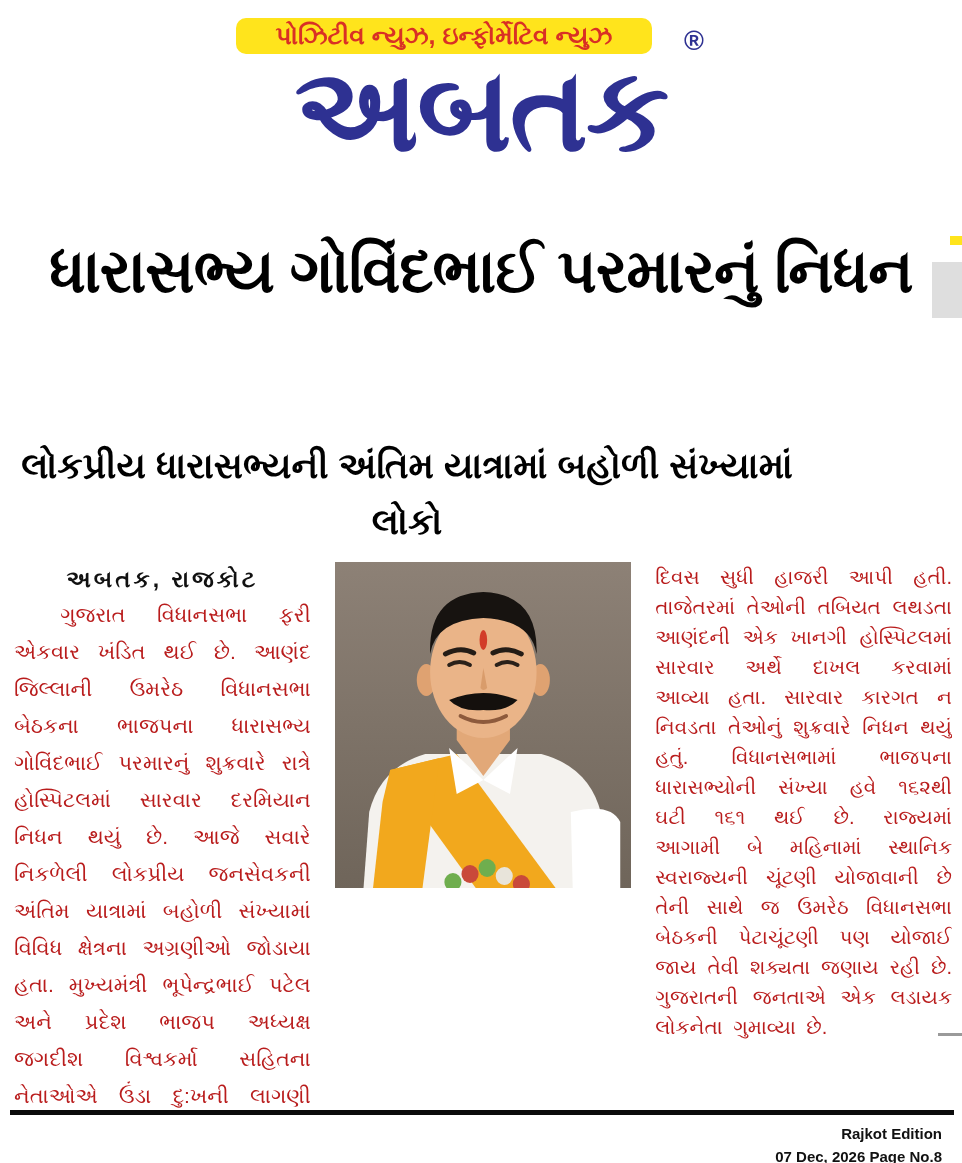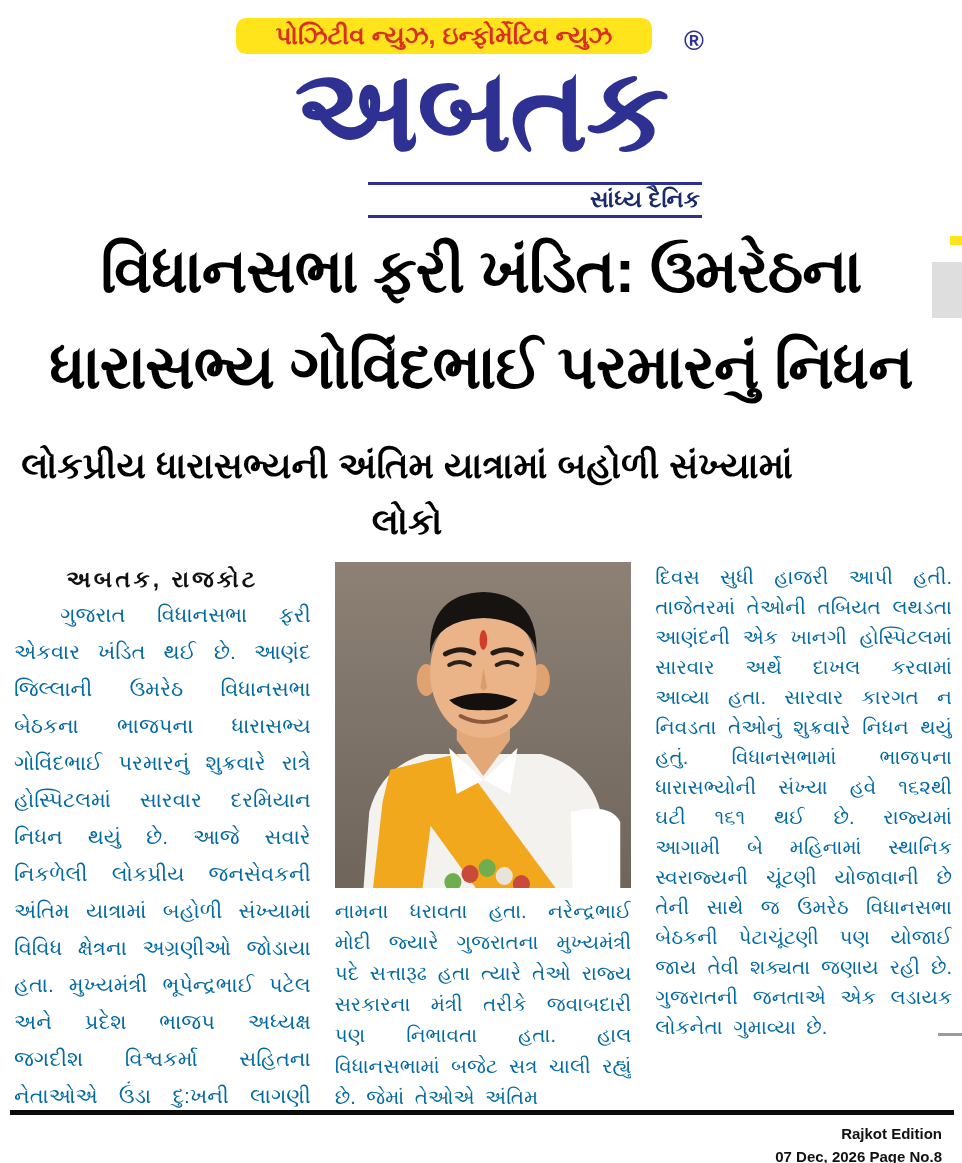--- a/index.html
+++ b/index.html
@@ -106,21 +106,21 @@
     font-size: 23px;
     letter-spacing: 3px;
     line-height: 34px;
     color: #111;
   }
   .body-text {
     font-size: 21px;
     line-height: 37px;
     text-align: justify;
     word-spacing: 5px;
-    color: #0369a1;
+    color: #b91c1c;
   }
   .col1-text { text-indent: 2.2em; }
   .col2-text { font-size: 20px; line-height: 31px; margin-top: 8px; }
   .col3-text { font-size: 20px; line-height: 30px; }
 
   
   .photo-frame {
     width: 100%;
     height: 326px;
     overflow: hidden;
@@ -169,26 +169,22 @@
 </head>
 <body>
 
 <div class="page">
 
   <div class="tagline-band">
     <span class="tagline">પોઝિટીવ ન્યુઝ, ઇન્ફોર્મેટિવ ન્યુઝ</span>
   </div>
   <span class="reg-mark">®</span>
   <div class="logo">અબતક</div>
-  <div class="edition-type-block">
-    <div class="edition-type">સાંધ્ય દૈનિક</div>
-  </div>
 
   <div class="headline">
-    <div>વિધાનસભા ફરી ખંડિત: ઉમરેઠના</div>
     <div>ધારાસભ્ય ગોવિંદભાઈ પરમારનું નિધન</div>
   </div>
 
   <div class="subheadline">
     <div>લોકપ્રીય ધારાસભ્યની અંતિમ યાત્રામાં બહોળી સંખ્યામાં લોકો</div>
   </div>
 
   <div class="columns">
 
     <div class="col">
@@ -238,21 +234,20 @@
 
           <path d="M132 154 Q156 166 180 154" stroke="#8d5a3c" stroke-width="4" fill="none" stroke-linecap="round"></path>
 
           <circle cx="142" cy="312" r="9" fill="#c9493a"></circle>
           <circle cx="160" cy="306" r="9" fill="#6fae4e"></circle>
           <circle cx="178" cy="314" r="9" fill="#e8e4da"></circle>
           <circle cx="124" cy="320" r="9" fill="#6fae4e"></circle>
           <circle cx="196" cy="322" r="9" fill="#c9493a"></circle>
         </svg>
       </div>
-      <div class="body-text col2-text">નામના ધરાવતા હતા. નરેન્દ્રભાઈ મોદી જ્યારે ગુજરાતના મુખ્યમંત્રી પદે સત્તારૂઢ હતા ત્યારે તેઓ રાજ્ય સરકારના મંત્રી તરીકે જવાબદારી પણ નિભાવતા હતા. હાલ વિધાનસભામાં બજેટ સત્ર ચાલી રહ્યું છે. જેમાં તેઓએ અંતિમ</div>
     </div>
 
     <div class="col">
       <div class="body-text col3-text">દિવસ સુધી હાજરી આપી હતી. તાજેતરમાં તેઓની તબિયત લથડતા આણંદની એક ખાનગી હોસ્પિટલમાં સારવાર અર્થે દાખલ કરવામાં આવ્યા હતા. સારવાર કારગત ન નિવડતા તેઓનું શુક્રવારે નિધન થયું હતું. વિધાનસભામાં ભાજપના ધારાસભ્યોની સંખ્યા હવે ૧૬૨થી ઘટી ૧૬૧ થઈ છે. રાજ્યમાં આગામી બે મહિનામાં સ્થાનિક સ્વરાજ્યની ચૂંટણી યોજાવાની છે તેની સાથે જ ઉમરેઠ વિધાનસભા બેઠકની પેટાચૂંટણી પણ યોજાઈ જાય તેવી શક્યતા જણાય રહી છે. ગુજરાતની જનતાએ એક લડાયક લોકનેતા ગુમાવ્યા છે.</div>
     </div>
 
   </div>
 
   <div class="bottom-rule"></div>
 

